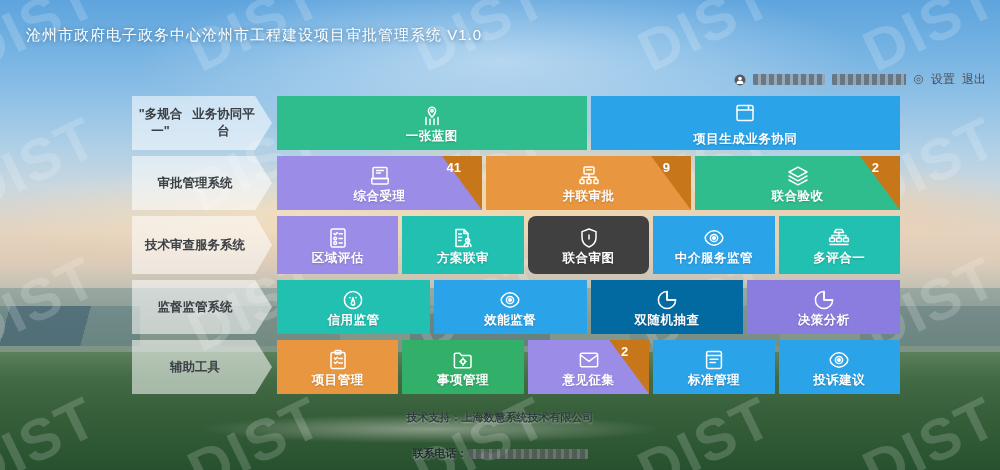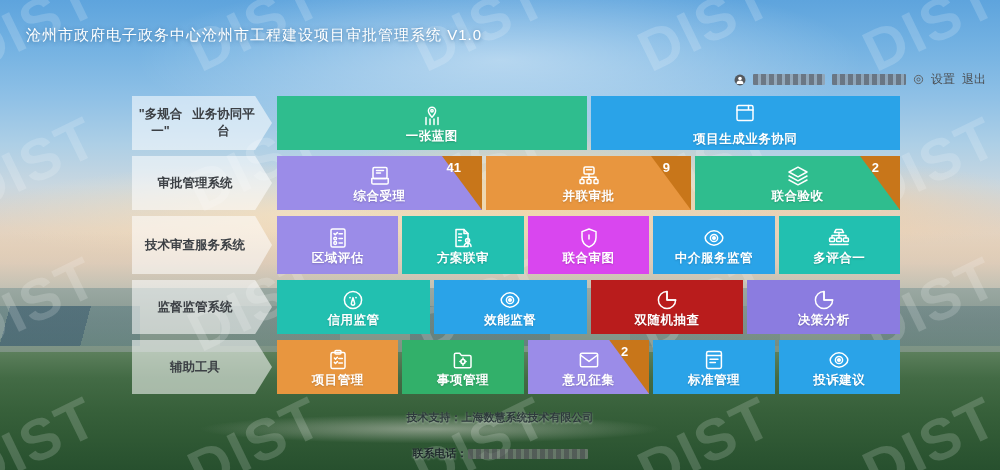--- a/index.html
+++ b/index.html
@@ -304,21 +304,21 @@
                 <g fill="none" stroke="#fff" stroke-width="1.5" stroke-linecap="round" stroke-linejoin="round">
                   <path d="M5 3.6h8l4 4v12.8H5z"></path>
                   <path d="M13 3.6v4h4"></path>
                   <path d="M7.6 8h3M7.6 11.2h3M7.6 14.4h2.4"></path>
                   <circle cx="16.6" cy="14.6" r="2"></circle>
                   <path d="M13.2 20.4a3.4 3.4 0 016.8 0"></path>
                 </g>
               </svg></span>
             <span class="tlabel">方案联审</span>
           </div>
-          <div class="tile" style="background: #d946ef; flex: 1 1 0%;">
+          <div class="tile" style="background: #404040; flex: 1 1 0%; border-radius: 8px;">
             <span class="ticon"><svg width="24" height="24" viewBox="0 0 24 24">
                 <g fill="none" stroke="#fff" stroke-width="1.5" stroke-linecap="round" stroke-linejoin="round">
                   <path d="M12 3l7 2.6v6c0 4.6-3 7.8-7 9.4-4-1.6-7-4.8-7-9.4v-6z"></path>
                   <path d="M12 9v4"></path>
                 </g>
               </svg></span>
             <span class="tlabel">联合审图</span>
           </div>
           <div class="tile" style="background: rgb(42, 163, 232); flex: 1 1 0%;">
             <span class="ticon"><svg width="24" height="24" viewBox="0 0 24 24">
@@ -365,21 +365,21 @@
           <div class="tile" style="background: rgb(42, 163, 232); flex: 1 1 0%;">
             <span class="ticon"><svg width="24" height="24" viewBox="0 0 24 24">
                 <g fill="none" stroke="#fff" stroke-width="1.5" stroke-linecap="round" stroke-linejoin="round">
                   <path d="M12 4.8c5.2 0 8.8 4.6 8.8 7.2S17.2 19.2 12 19.2 3.2 14.6 3.2 12 6.8 4.8 12 4.8z"></path>
                   <circle cx="12" cy="12" r="3.6"></circle>
                   <circle cx="12" cy="12" r="1.3" fill="#fff"></circle>
                 </g>
               </svg></span>
             <span class="tlabel">效能监督</span>
           </div>
-          <div class="tile" style="background: #b91c1c; flex: 1 1 0%;">
+          <div class="tile" style="background: #0369a1; flex: 1 1 0%;">
             <span class="ticon"><svg width="24" height="24" viewBox="0 0 24 24">
                 <g fill="none" stroke="#fff" stroke-width="1.5" stroke-linecap="round" stroke-linejoin="round">
                   <path d="M12 3.4a8.6 8.6 0 108.6 8.6H12z"></path>
                   <path d="M12 3.4v8.6h8.6"></path>
                 </g>
               </svg></span>
             <span class="tlabel">双随机抽查</span>
           </div>
           <div class="tile" style="background: rgb(139, 124, 224); flex: 1 1 0%;">
             <span class="ticon"><svg width="24" height="24" viewBox="0 0 24 24">

